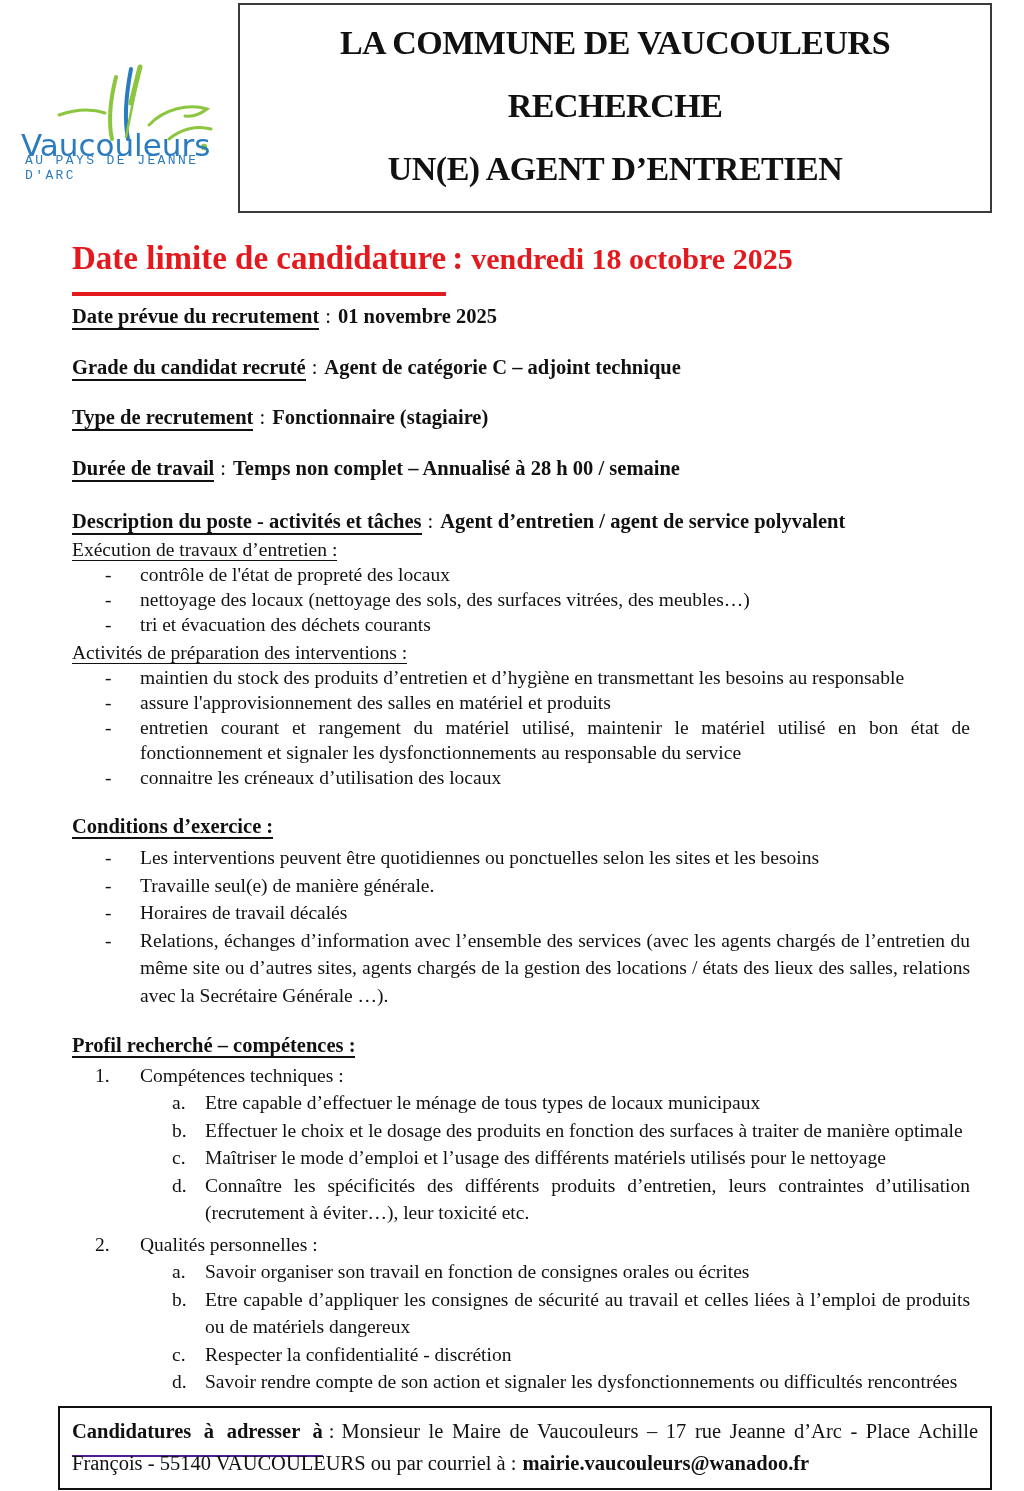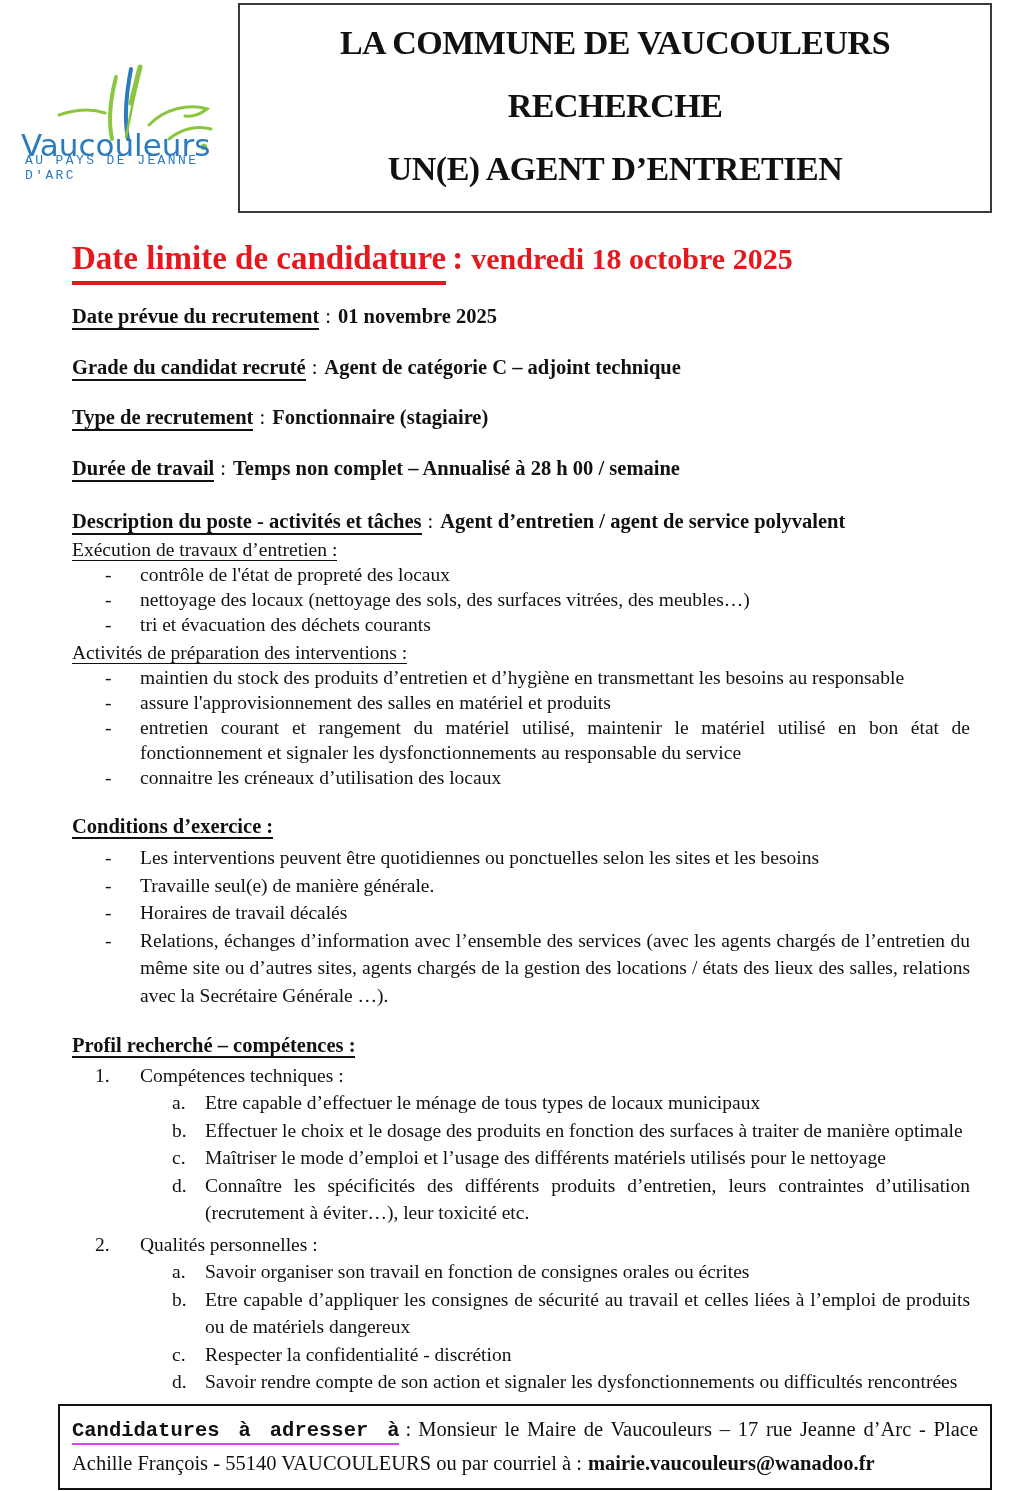--- a/index.html
+++ b/index.html
@@ -32,21 +32,21 @@
   .title-box{
     flex:1;height:210px;box-sizing:border-box;
     border:2px solid #3a3a3a;
     display:flex;flex-direction:column;justify-content:space-between;
     text-align:center;padding:20px 6px 24px 6px;
   }
   .title-line{font-weight:bold;font-size:34px;line-height:1.05;letter-spacing:-0.5px;}
   
   .main{padding:0 54px 0 72px;}
   .deadline{margin:27px 0 0 0;color:var(--red,#e3191e);font-size:33px;line-height:1.15;font-weight:bold;}
-  .deadline .u{border-bottom:4px solid currentColor;padding-bottom:5px;}
+  .deadline .u{border-bottom:4px solid currentColor;padding-bottom:16px;}
   .deadline .sep{margin:0 8px 0 6px;}
   .deadline-value{font-size:30px;}
   .field{margin-top:27px;font-size:20.5px;font-weight:bold;line-height:1.15;}
   .field .label{border-bottom:2px solid #111;padding-bottom:1px;}
   .sep{display:inline;}
   .field .sep{margin:0 7px 0 6px;font-weight:normal;}
   .desc-head{margin-top:29px;font-size:20.5px;line-height:1.2;}
   .desc-head .label{font-weight:bold;border-bottom:2px solid #111;padding-bottom:1px;}
   .desc-head .sep{margin:0 7px 0 6px;}
   .desc-head .value{font-weight:bold;}
@@ -66,21 +66,21 @@
   .letter-item .letter{width:33px;flex:0 0 33px;}
   .letter-item .text{flex:1;}
   
   .apply-box{
     position:absolute;left:58px;right:32px;bottom:1px;
     border:2px solid #111;
     padding:7px 12px 9px 12px;
     font-size:20.5px;line-height:32px;
     text-align:justify;
   }
-  .apply-box .label{font-weight:bold;border-bottom:2px solid #d946ef;padding-bottom:1px;word-spacing:4px;font-family:Liberation Mono, monospace;}
+  .apply-box .label{font-weight:bold;border-bottom:2px solid #4c1d95;padding-bottom:13px;word-spacing:4px;}
   .apply-box .sep{margin:0 7px 0 6px;}
   .apply-box .email{font-weight:bold;margin-left:6px;}
 </style>
 </head>
 <body>
 
 <div class="page">
 
   <div class="header">
     <div class="logo-wrap">

